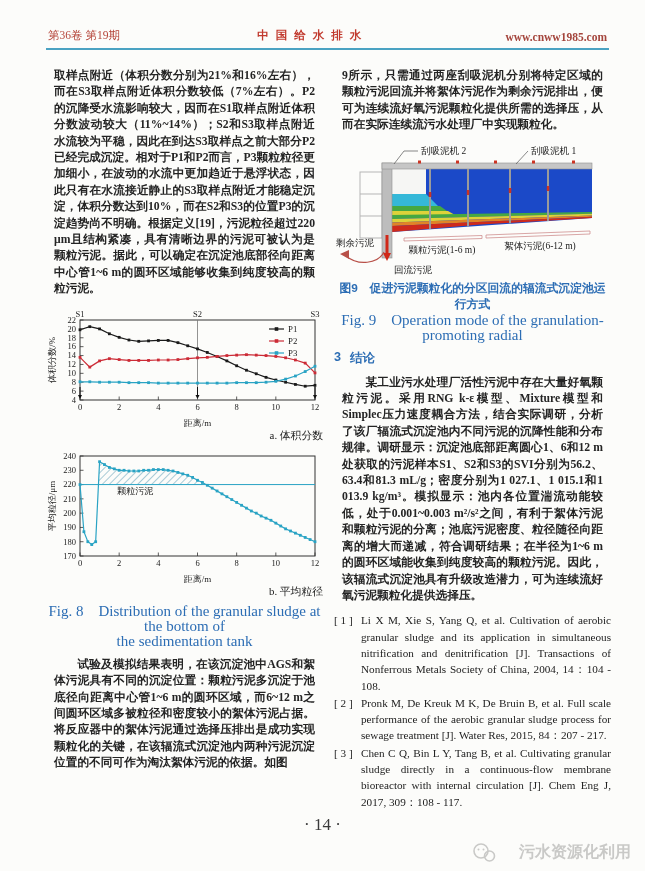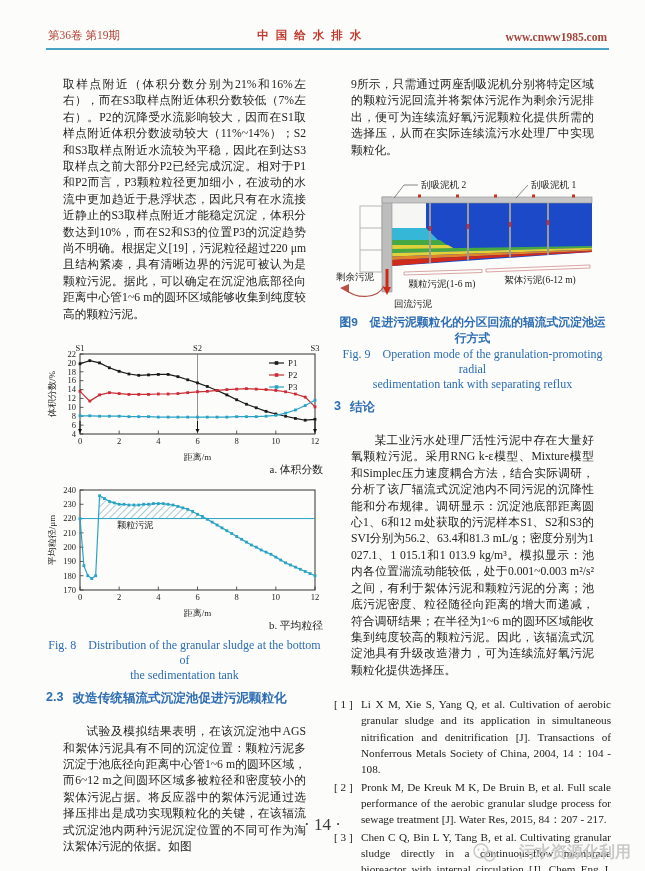--- a/index.html
+++ b/index.html
@@ -7,29 +7,29 @@
         font-family:"Liberation Serif","DejaVu Serif",serif;color:#232323;}
   
   .hdr{display:flex;justify-content:space-between;align-items:flex-end;
        padding:28px 38px 5px 48px;font-size:11.5px;color:#b5453a;border-radius:20px;}
   .hdr-center{letter-spacing:7px;color:#c13a2e;font-weight:bold;font-family:Liberation Serif, serif;}
   .hdr-right{color:#a4453c;font-weight:bold;}
   .hdr-rule{height:2px;background:#4aa2c2;margin:0 36px 0 46px;}
   
   .cols{display:flex;gap:11px;padding:10px 36px 0 46px;}
   .col{width:277px;flex:none;}
-  .body-text{margin:17px;font-size:11.7px;line-height:16.4px;text-align:justify;color:#242424;}
+  .body-text{margin:8px;font-size:11.7px;line-height:16.4px;text-align:justify;color:#242424;font-weight:bold;}
   .indent{text-indent:2em;}
   .sec{display:flex;gap:9px;margin:7px 0 5px;font-family:"Liberation Sans","DejaVu Sans",sans-serif;
        font-weight:bold;font-size:12.6px;color:#2c6db4;}
   figure{margin:5px 0 2px;}
   .subcap{text-align:right;font-size:10.8px;color:#222;margin:-1px 0 5px;}
   .cap-cn{text-align:center;font-size:11.8px;font-weight:bold;color:#2c6db4;
           font-family:"Liberation Sans","DejaVu Sans",sans-serif;margin-top:3px;}
-  .cap-en{text-align:center;font-size:12px;color:#2c6db4;line-height:15px;}
+  .cap-en{text-align:center;font-size:15px;color:#2c6db4;line-height:15px;}
   svg{font-family:"Liberation Serif","DejaVu Serif",serif;display:block;}
   .chart{margin:0 auto;}
   .fig9{margin:0 auto;}
   
   .refs-heading{margin:13px 0 5px;font-family:"Liberation Sans","DejaVu Sans",sans-serif;
                 font-weight:bold;font-size:12.2px;color:#2c6db4;}
   .ref{display:flex;font-size:11.2px;line-height:16.3px;color:#222;margin-bottom:1px;}
   .ref-num{width:27px;flex:none;}
   .ref-text{flex:1;text-align:justify;}
   
@@ -295,24 +295,20 @@
             <rect x="267.6" y="92.3142857142857" width="2.8" height="2.8" fill="#29a3c4"></rect>
           </svg>
         <div class="subcap">b. 平均粒径</div>
 
         <figcaption>
           <div class="cap-en">Fig. 8　Distribution of the granular sludge at the bottom of</div>
           <div class="cap-en">the sedimentation tank</div>
         </figcaption>
       </figure>
 
-      <h3 class="sec">
-        <span>2.3</span>
-        <span>改造传统辐流式沉淀池促进污泥颗粒化</span>
-      </h3>
       <p class="body-text indent">试验及模拟结果表明，在该沉淀池中AGS和絮体污泥具有不同的沉淀位置：颗粒污泥多沉淀于池底径向距离中心管1~6 m的圆环区域，而6~12 m之间圆环区域多被粒径和密度较小的絮体污泥占据。将反应器中的絮体污泥通过选择压排出是成功实现颗粒化的关键，在该辐流式沉淀池内两种污泥沉淀位置的不同可作为淘汰絮体污泥的依据。如图</p>
     </section>
 
     <section class="col">
       <p class="body-text">9所示，只需通过两座刮吸泥机分别将特定区域的颗粒污泥回流并将絮体污泥作为剩余污泥排出，便可为连续流好氧污泥颗粒化提供所需的选择压，从而在实际连续流污水处理厂中实现颗粒化。</p>
 
       <figure>
         <svg class="fig9" width="277" height="136" viewBox="0 0 277 136">
 
           <polygon points="58,27 258,27 258,76 58,90" fill="#1b49c8"></polygon>
@@ -369,21 +365,20 @@
           <text x="87" y="12" font-size="9.5" fill="#222">刮吸泥机 2</text>
           <text x="197" y="12" font-size="9.5" fill="#222">刮吸泥机 1</text>
           <text x="2" y="104" font-size="9.5" fill="#222">剩余污泥</text>
           <text x="60" y="131" font-size="9.5" fill="#222">回流污泥</text>
           <text x="108" y="111" text-anchor="middle" font-size="9.5" fill="#222">颗粒污泥(1-6 m)</text>
           <text x="206" y="107" text-anchor="middle" font-size="9.5" fill="#222">絮体污泥(6-12 m)</text>
         </svg>
         <figcaption>
           <div class="cap-cn">图9　促进污泥颗粒化的分区回流的辐流式沉淀池运行方式</div>
           <div class="cap-en">Fig. 9　Operation mode of the granulation-promoting radial</div>
-          <div class="cap-en">sedimentation tank with separating reflux</div>
         </figcaption>
       </figure>
 
       <h3 class="sec">
         <span>3</span>
         <span>结论</span>
       </h3>
       <p class="body-text indent">某工业污水处理厂活性污泥中存在大量好氧颗粒污泥。采用RNG k-ε模型、Mixture模型和Simplec压力速度耦合方法，结合实际调研，分析了该厂辐流式沉淀池内不同污泥的沉降性能和分布规律。调研显示：沉淀池底部距离圆心1、6和12 m处获取的污泥样本S1、S2和S3的SVI分别为56.2、63.4和81.3 mL/g；密度分别为1 027.1、1 015.1和1 013.9 kg/m³。模拟显示：池内各位置湍流动能较低，处于0.001~0.003 m²/s²之间，有利于絮体污泥和颗粒污泥的分离；池底污泥密度、粒径随径向距离的增大而递减，符合调研结果；在半径为1~6 m的圆环区域能收集到纯度较高的颗粒污泥。因此，该辐流式沉淀池具有升级改造潜力，可为连续流好氧污泥颗粒化提供选择压。</p>
 
       <div class="ref">

